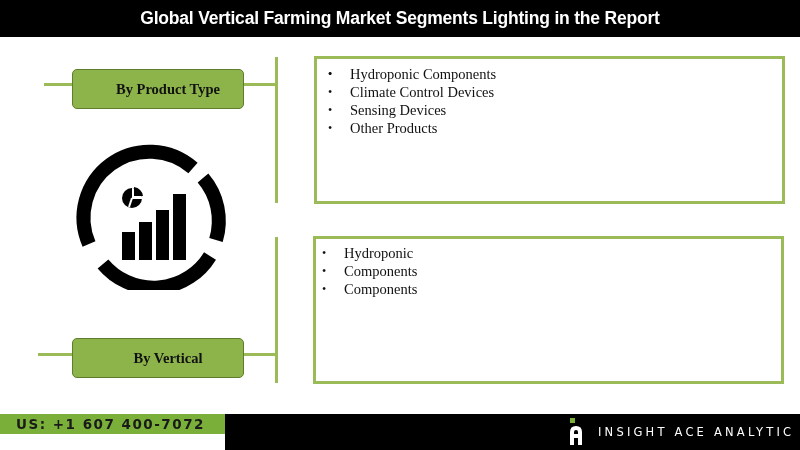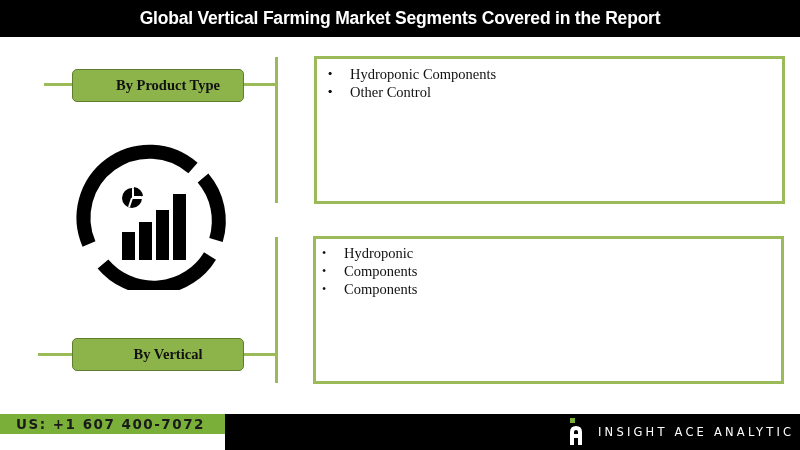--- a/index.html
+++ b/index.html
@@ -11,21 +11,21 @@
     .header {
       position: absolute; left: 0; top: 0; width: 800px; height: 37px;
       background: #000000; color: #ffffff;
       display: flex; align-items: center; justify-content: center;
       font-family: "Liberation Sans", "DejaVu Sans", sans-serif;
       font-weight: bold; font-size: 17.5px; letter-spacing: -0.2px;
     }
     .hline { position: absolute; height: 3px; background: #9bbb59; }
     .vline { position: absolute; width: 3px; background: #9bbb59; }
     .pill {
-      position: absolute; height: 33px; border-radius: 5px;
+      position: absolute; height: 40px; border-radius: 5px;
       background: #8db44a; border: 1px solid #5f7d2c;
       box-sizing: border-box;
       display: flex; align-items: center; justify-content: center;
       font-family: "Liberation Serif", "DejaVu Serif", serif;
       font-weight: bold; font-size: 14.5px; color: #111; padding-left: 20px;
     }
     .box {
       position: absolute; border: 3px solid #9bbb59; box-sizing: border-box;
       background: #ffffff;
     }
@@ -57,21 +57,21 @@
     }
     .brand-text {
       color: #ffffff; font-family: "DejaVu Sans", "Liberation Sans", sans-serif;
       font-size: 11.5px; letter-spacing: 3.2px; margin-left: 14px;
     }
   </style>
 </head>
 <body>
 
 <div class="header">
-  <span>Global Vertical Farming Market Segments Covered in the Report</span>
+  <span>Global Vertical Farming Market Segments Lighting in the Report</span>
 </div>
 
 <div class="hline" style="left:44px; top:83px; width:30px;"></div>
 <div class="hline" style="left:244px; top:83px; width:34px;"></div>
 <div class="vline" style="left:275px; top:57px; height:146px;"></div>
 
 <div class="hline" style="left:38px; top:353px; width:36px;"></div>
 <div class="hline" style="left:244px; top:353px; width:34px;"></div>
 <div class="vline" style="left:275px; top:237px; height:146px;"></div>
 
@@ -80,23 +80,23 @@
 </div>
 
 <div class="pill" style="left:72px; top:338px; width:172px;">
   <span>By Vertical</span>
 </div>
 
 <div class="box" style="left:314px; top:56px; width:471px; height:148px;">
   <ul style="padding-left:33px; padding-top:6px;">
     <li><span class="bullet">•</span></li>
     <li><span class="bullet">•</span><span>Hydroponic Components</span></li>
-    <li><span class="bullet">•</span></li>
-    <li><span class="bullet">•</span></li>
-    <li><span class="bullet">•</span><span>Other Control</span></li>
+    <li><span class="bullet">•</span><span>Climate Control Devices</span></li>
+    <li><span class="bullet">•</span><span>Sensing Devices</span></li>
+    <li><span class="bullet">•</span><span>Other Products</span></li>
   </ul>
 </div>
 
 <div class="box" style="left:313px; top:236px; width:471px; height:148px;">
   <ul style="padding-left:28px; padding-top:5px;">
     <li><span class="bullet">•</span><span>Hydroponic</span></li>
     <li><span class="bullet">•</span><span>Components</span></li>
     <li><span class="bullet">•</span><span>Components</span></li>
   </ul>
 </div>

